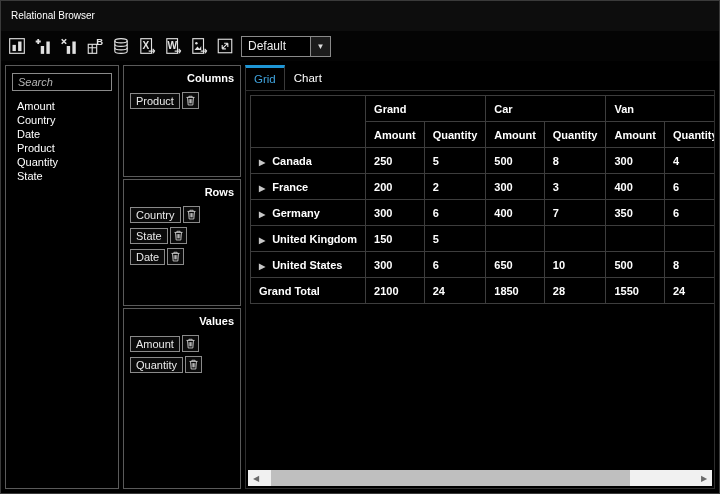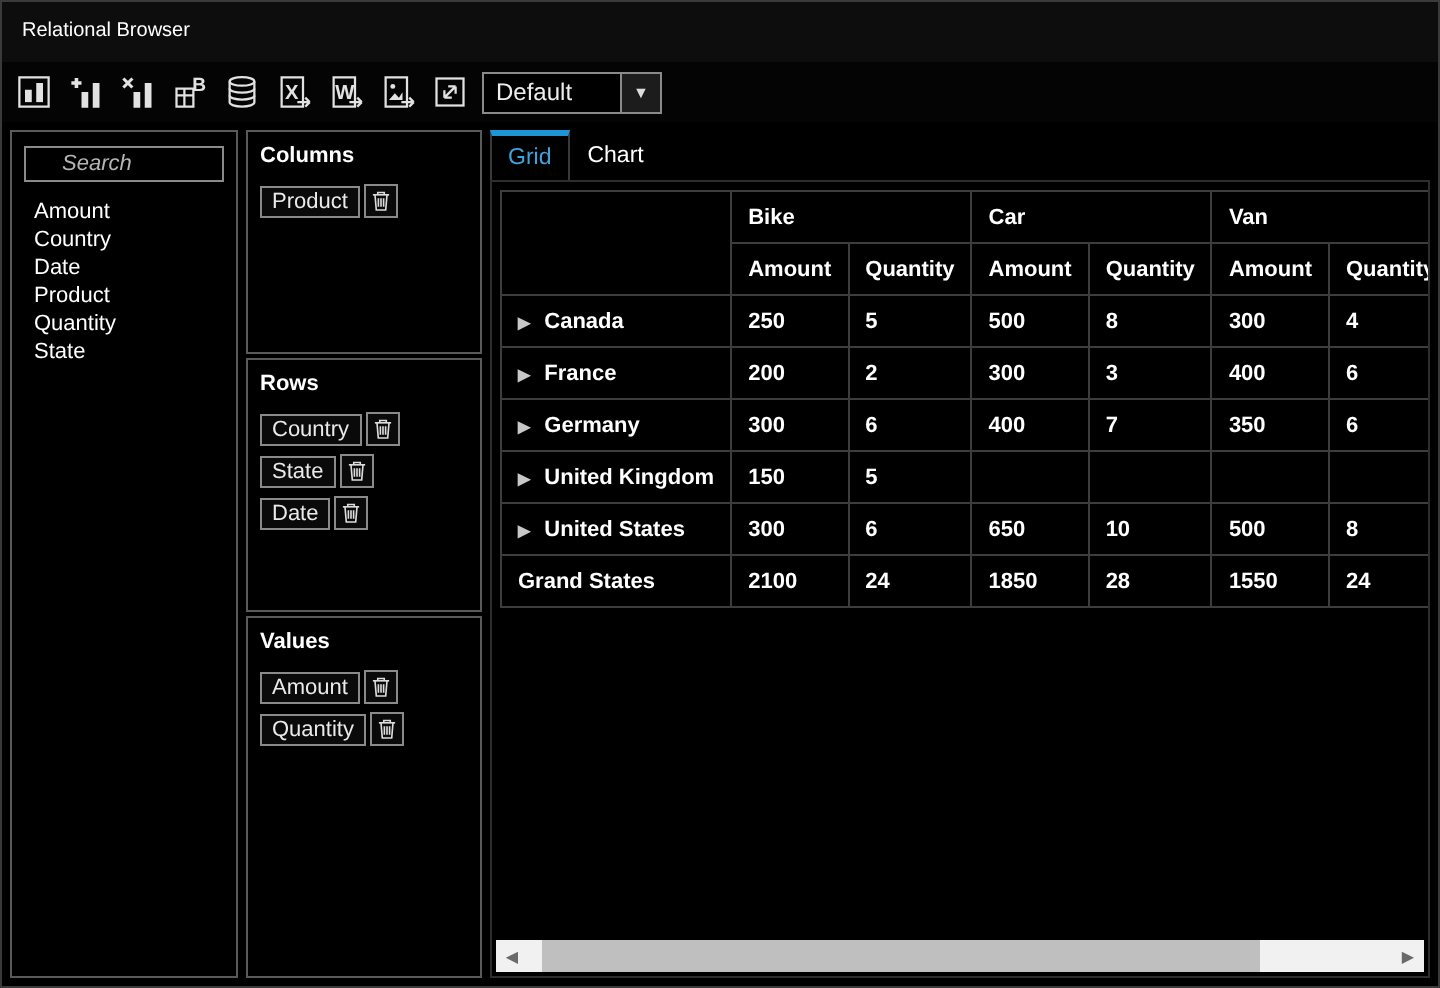--- a/index.html
+++ b/index.html
@@ -8,26 +8,26 @@
   .window { width:720px; height:494px; background:#000; border:1px solid #3a3a3a; position:relative; overflow:hidden; }
   .titlebar { height:30px; line-height:30px; padding-left:10px; font-size:10px; color:#ffffff; background:#0d0d0d; }
   .toolbar { height:30px; display:flex; align-items:center; gap:6px; padding:0 6px; background:#040404; }
   .tool-btn { width:20px; height:20px; background:none; border:none; padding:1px; color:#e2e2e2; cursor:pointer; flex:0 0 auto; }
   .tool-btn svg { width:100%; height:100%; display:block; }
   .combo { width:90px; height:21px; border:1px solid #8a8a8a; display:flex; background:#000; }
   .combo-value { flex:1; font-size:12px; color:#eeeeee; padding:2px 6px; white-space:nowrap; overflow:hidden; }
   .combo-btn { width:20px; border:none; border-left:1px solid #8a8a8a; background:#1c1c1c; color:#dddddd; font-size:8px; display:flex; align-items:center; justify-content:center; cursor:pointer; }
   .content { display:flex; gap:4px; padding:4px; height:432px; }
   .fields-panel { width:114px; border:1px solid #5a5a5a; padding:6px; background:#000; }
-  .search-input { width:100%; height:18px; background:#000; border:1px solid #8a8a8a; color:#eeeeee; font-size:11px; padding:2px 18px; font-family:inherit; }
+  .search-input { width:100%; height:18px; background:#000; border:1px solid #8a8a8a; color:#eeeeee; font-size:11px; padding:2px 5px; font-family:inherit; }
   .search-input::placeholder { font-style:italic; color:#b5b5b5; }
   .field-list { list-style:none; margin-top:8px; padding-left:5px; }
   .field-item { font-size:11px; color:#ffffff; line-height:14px; cursor:default; }
   .pivot-panel { width:118px; display:flex; flex-direction:column; gap:2px; }
-  .section { border:1px solid #5a5a5a; padding:4px; background:#000; overflow:hidden; }
+  .section { border:1px solid #5a5a5a; padding:4px; background:#000; overflow:hidden;text-align:right; }
   .sec-0 { height:112px; } .sec-1 { height:127px; } .sec-2 { height:101px; } .sec-3 { flex:1; }
   .section-title { font-size:11px; font-weight:bold; color:#ffffff; margin:2px 2px 8px 2px; }
   .chip-row { display:flex; align-items:center; gap:2px; margin:0 0 4px 2px; }
   .chip { border:1px solid #8a8a8a; color:#eaeaea; font-size:11px; padding:1px 5px; background:#0a0a0a; cursor:grab; white-space:nowrap; }
   .chip-trash { width:17px; height:17px; border:1px solid #8a8a8a; background:#0a0a0a; color:#dddddd; padding:1px; cursor:pointer; }
   .chip-trash svg { width:100%; height:100%; display:block; }
   .main-area { flex:1; display:flex; flex-direction:column; min-width:0; }
   .tabs { display:flex; height:25px; }
   .tab { padding:0 8px; font-size:11.5px; font-weight:normal; color:#ffffff; display:flex; align-items:center; border:1px solid transparent; border-bottom:none; cursor:pointer; background:none; font-family:inherit; }
   .tab.active { color:#3fa3dd; border-color:#3a3a3a; border-top:3px solid #1e96d6; background:#000; }
@@ -194,21 +194,21 @@
               <col style="width:52px">
               <col style="width:57px">
               <col style="width:52px">
               <col style="width:57px">
               <col style="width:52px">
               <col style="width:57px">
             </colgroup>
             <thead>
               <tr>
                 <td class="corner-cell" rowspan="2"></td>
-                <th colspan="2">Bike</th>
+                <th colspan="2">Grand</th>
                 <th colspan="2">Car</th>
                 <th colspan="2">Van</th>
               </tr>
               <tr>
                 <th>Amount</th>
                 <th>Quantity</th>
                 <th>Amount</th>
                 <th>Quantity</th>
                 <th>Amount</th>
                 <th>Quantity</th>
@@ -254,21 +254,21 @@
               <tr>
                 <td class="rowhdr"><span class="expander">▶</span><span>United States</span></td>
                 <td class="val">300</td>
                 <td class="val">6</td>
                 <td class="val">650</td>
                 <td class="val">10</td>
                 <td class="val">500</td>
                 <td class="val">8</td>
               </tr>
               <tr>
-                <td class="rowhdr"><span>Grand States</span></td>
+                <td class="rowhdr"><span>Grand Total</span></td>
                 <td class="val">2100</td>
                 <td class="val">24</td>
                 <td class="val">1850</td>
                 <td class="val">28</td>
                 <td class="val">1550</td>
                 <td class="val">24</td>
               </tr>
             </tbody>
           </table>
         <div class="hscroll">

